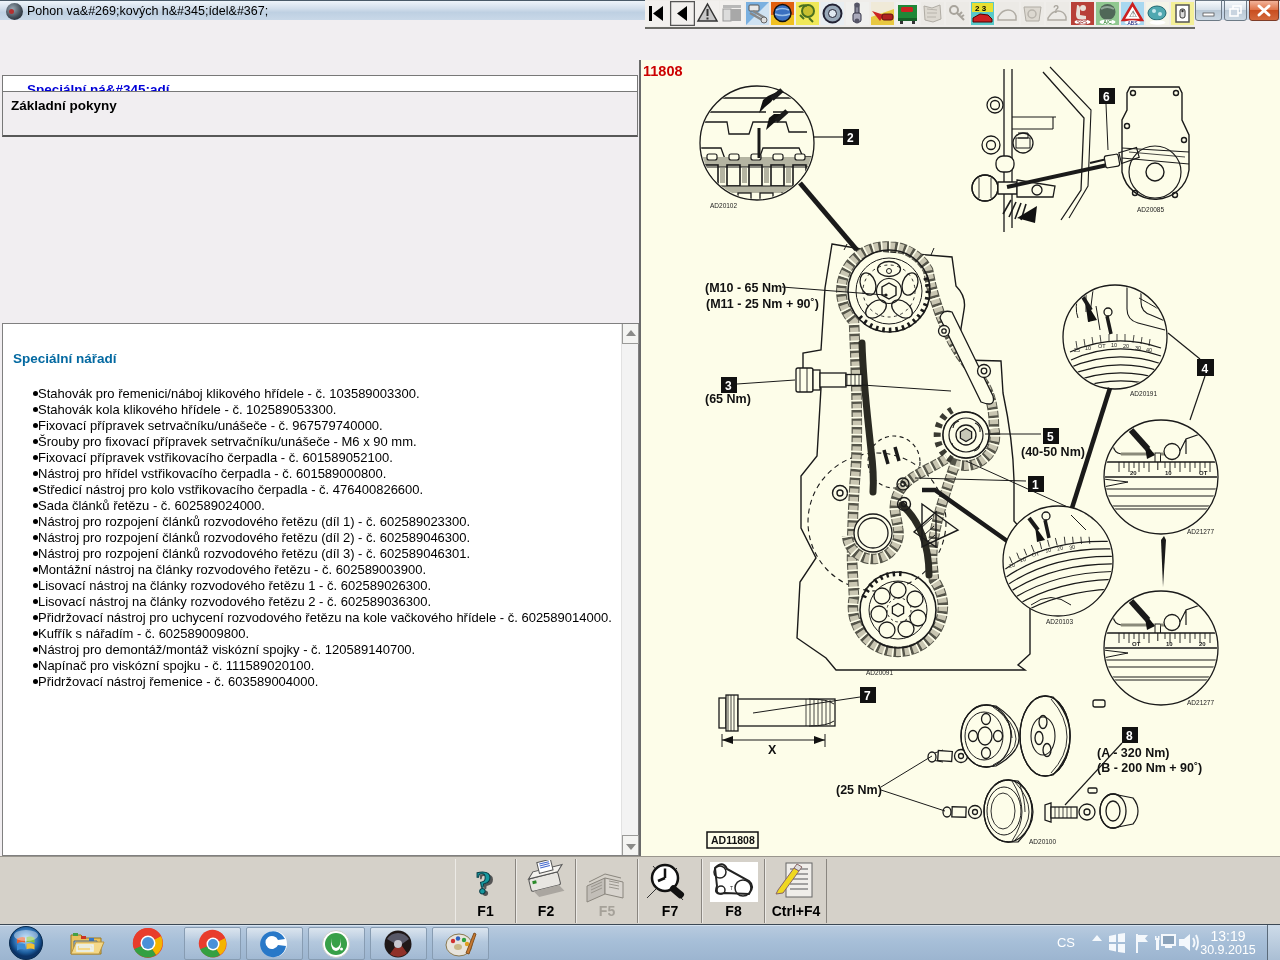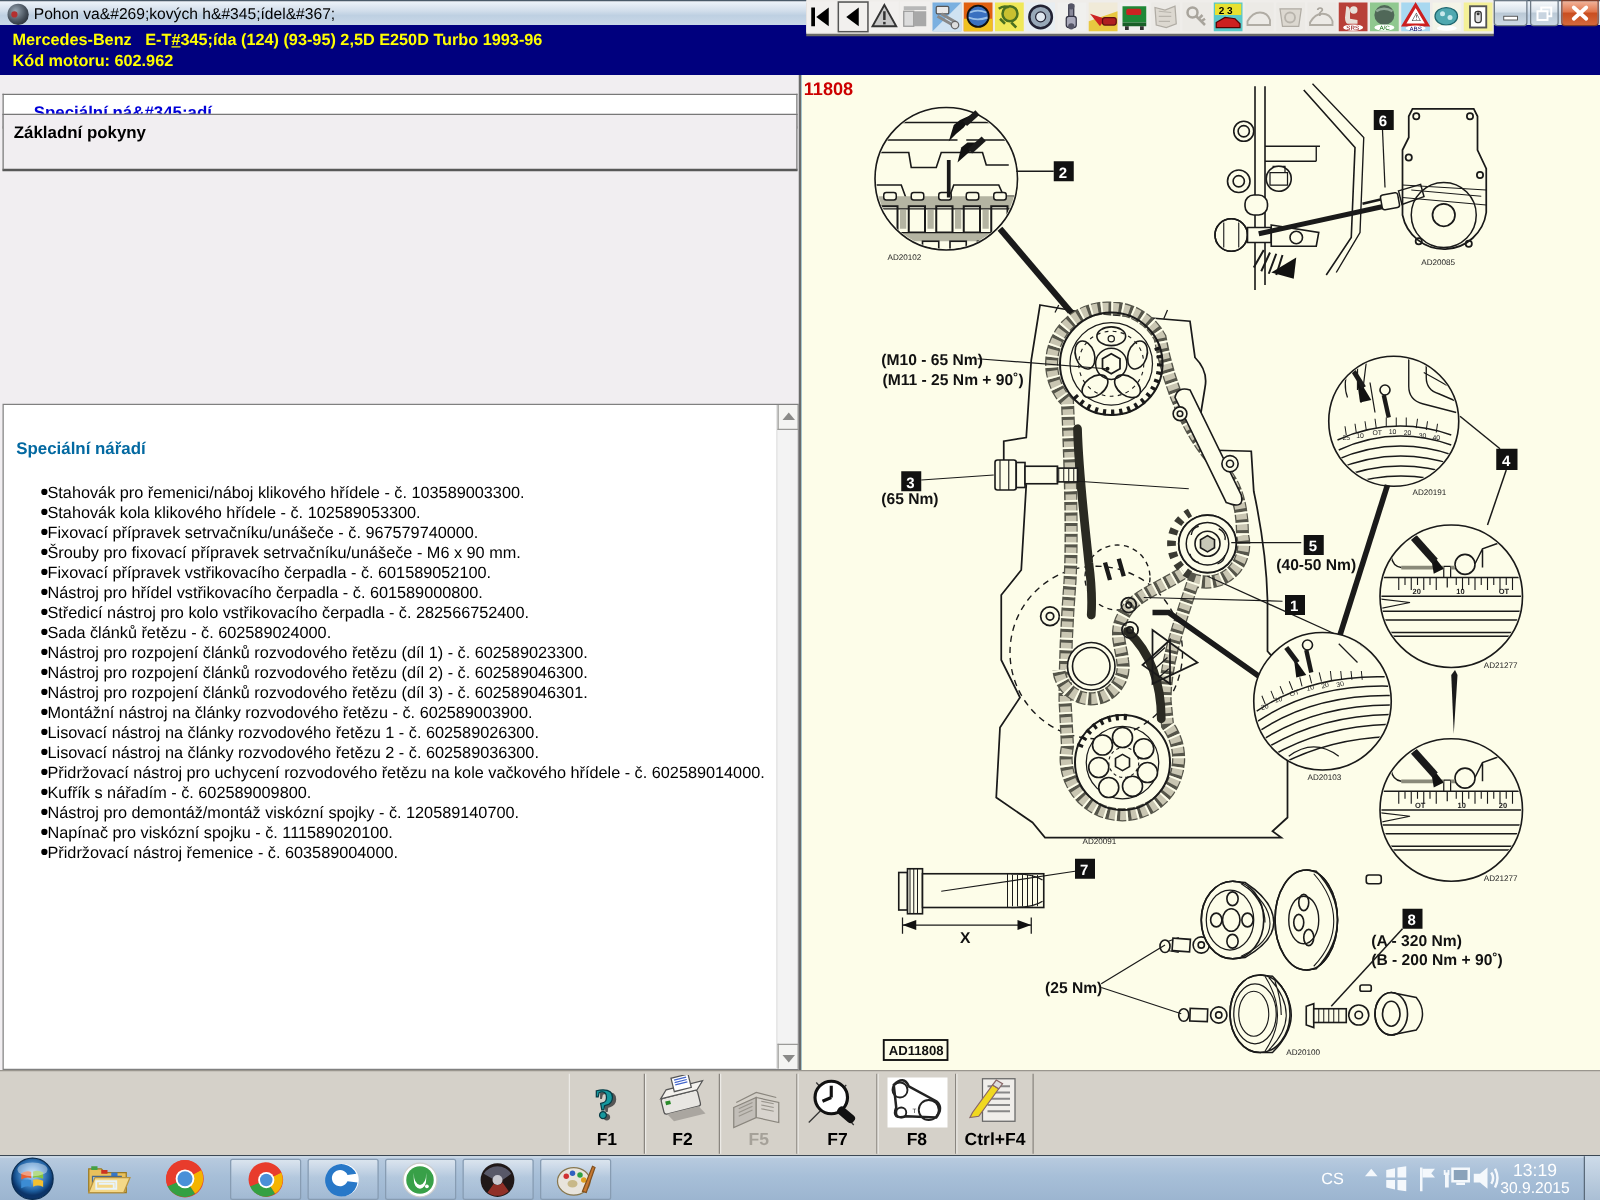--- a/index.html
+++ b/index.html
@@ -52,21 +52,21 @@
 
 
 #scroll { position:absolute; right:0px; top:0px; width:17px; height:531px; background:#f3f3f3; border-left:1px solid #e2e2e2;}
 .sbtn { position:absolute; left:0px; width:17px; height:20px; background:#f4f4f2;
   border:1px solid #9a9a98; }
 .sbtn:after { content:""; position:absolute; left:3px; border:5px solid transparent; }
 #sup { top:0; border-top:none; } #sup:after { top:6px; border-bottom:6px solid #8a8a88; border-top:none; }
 #sdn { bottom:0; border-bottom:none;} #sdn:after { top:8px; border-top:6px solid #8a8a88; border-bottom:none; }
 
 
-#diag { position:absolute; left:641px; top:60px; width:639px; height:796px; background:#0369a1; }
+#diag { position:absolute; left:641px; top:60px; width:639px; height:796px; background:#0ea5e9; }
 
 
 #fbar { position:absolute; left:0; top:856px; width:1280px; height:68px; background:#d5d1c9; border-top:1px solid #9a968e; }
 .fbtn { position:absolute; top:2px; height:64px; border-left:1px solid #eceae6; border-right:1px solid #8a8680; }
 .fbtn .lbl { position:absolute; bottom:4px; width:100%; text-align:center; font-weight:bold; font-size:14px; color:#000; }
 .fbtn .lbl.dis { color:#a5a199; }
 
 
 #taskbar { position:absolute; left:0; top:924px; width:1280px; height:36px;
   background:linear-gradient(#b9cbdf, #a7bfd8 45%, #9cb5d0); border-top:1px solid #3c4854; }
@@ -268,40 +268,36 @@
         <rect x="7" y="12" width="11" height="3" fill="#fff" stroke="#444" stroke-width="0.7"></rect>
       </svg></div>
   <div class="winbtn" id="btnres"><svg width="21" height="19">
         <rect x="8" y="5" width="8" height="7" fill="none" stroke="#fff" stroke-width="1.6"></rect>
         <rect x="5" y="8" width="8" height="7" fill="#c8d4e0" stroke="#fff" stroke-width="1.6"></rect>
       </svg></div>
   <div class="winbtn" id="btnclose"><svg width="28" height="19">
         <path d="M9 5 L19 14 M19 5 L9 14" stroke="#fff" stroke-width="3" stroke-linecap="round"></path>
       </svg></div>
 
-  <div id="navyhdr">
-    <div class="l1" style="top:4px;">Mercedes-Benz&nbsp;&nbsp; E-T<u>#</u>345;ída (124) (93-95) 2,5D E250D Turbo 1993-96</div>
-    <div class="l2" style="top:21px;">Kód motoru: 602.962</div>
-  </div>
 
   <div id="leftcol">
     <div class="navbtn sel" id="nb1">Speciální ná&amp;#345;adí</div>
     <div class="navbtn" id="nb2">Základní pokyny</div>
 
     <div id="listpanel">
       <div id="listhead">Speciální nářadí</div>
       <div id="toollist">
           <ul>
         <li>Stahovák pro řemenici/náboj klikového hřídele - č. 103589003300.</li>
         <li>Stahovák kola klikového hřídele - č. 102589053300.</li>
         <li>Fixovací přípravek setrvačníku/unášeče - č. 967579740000.</li>
         <li>Šrouby pro fixovací přípravek setrvačníku/unášeče - M6 x 90 mm.</li>
         <li>Fixovací přípravek vstřikovacího čerpadla - č. 601589052100.</li>
         <li>Nástroj pro hřídel vstřikovacího čerpadla - č. 601589000800.</li>
-        <li>Středicí nástroj pro kolo vstřikovacího čerpadla - č. 282566752400.</li>
+        <li>Středicí nástroj pro kolo vstřikovacího čerpadla - č. 476400826600.</li>
         <li>Sada článků řetězu - č. 602589024000.</li>
         <li>Nástroj pro rozpojení článků rozvodového řetězu (díl 1) - č. 602589023300.</li>
         <li>Nástroj pro rozpojení článků rozvodového řetězu (díl 2) - č. 602589046300.</li>
         <li>Nástroj pro rozpojení článků rozvodového řetězu (díl 3) - č. 602589046301.</li>
         <li>Montážní nástroj na články rozvodového řetězu - č. 602589003900.</li>
         <li>Lisovací nástroj na články rozvodového řetězu 1 - č. 602589026300.</li>
         <li>Lisovací nástroj na články rozvodového řetězu 2 - č. 602589036300.</li>
         <li>Přidržovací nástroj pro uchycení rozvodového řetězu na kole vačkového hřídele - č. 602589014000.</li>
         <li>Kufřík s nářadím - č. 602589009800.</li>
         <li>Nástroj pro demontáž/montáž viskózní spojky - č. 120589140700.</li>

